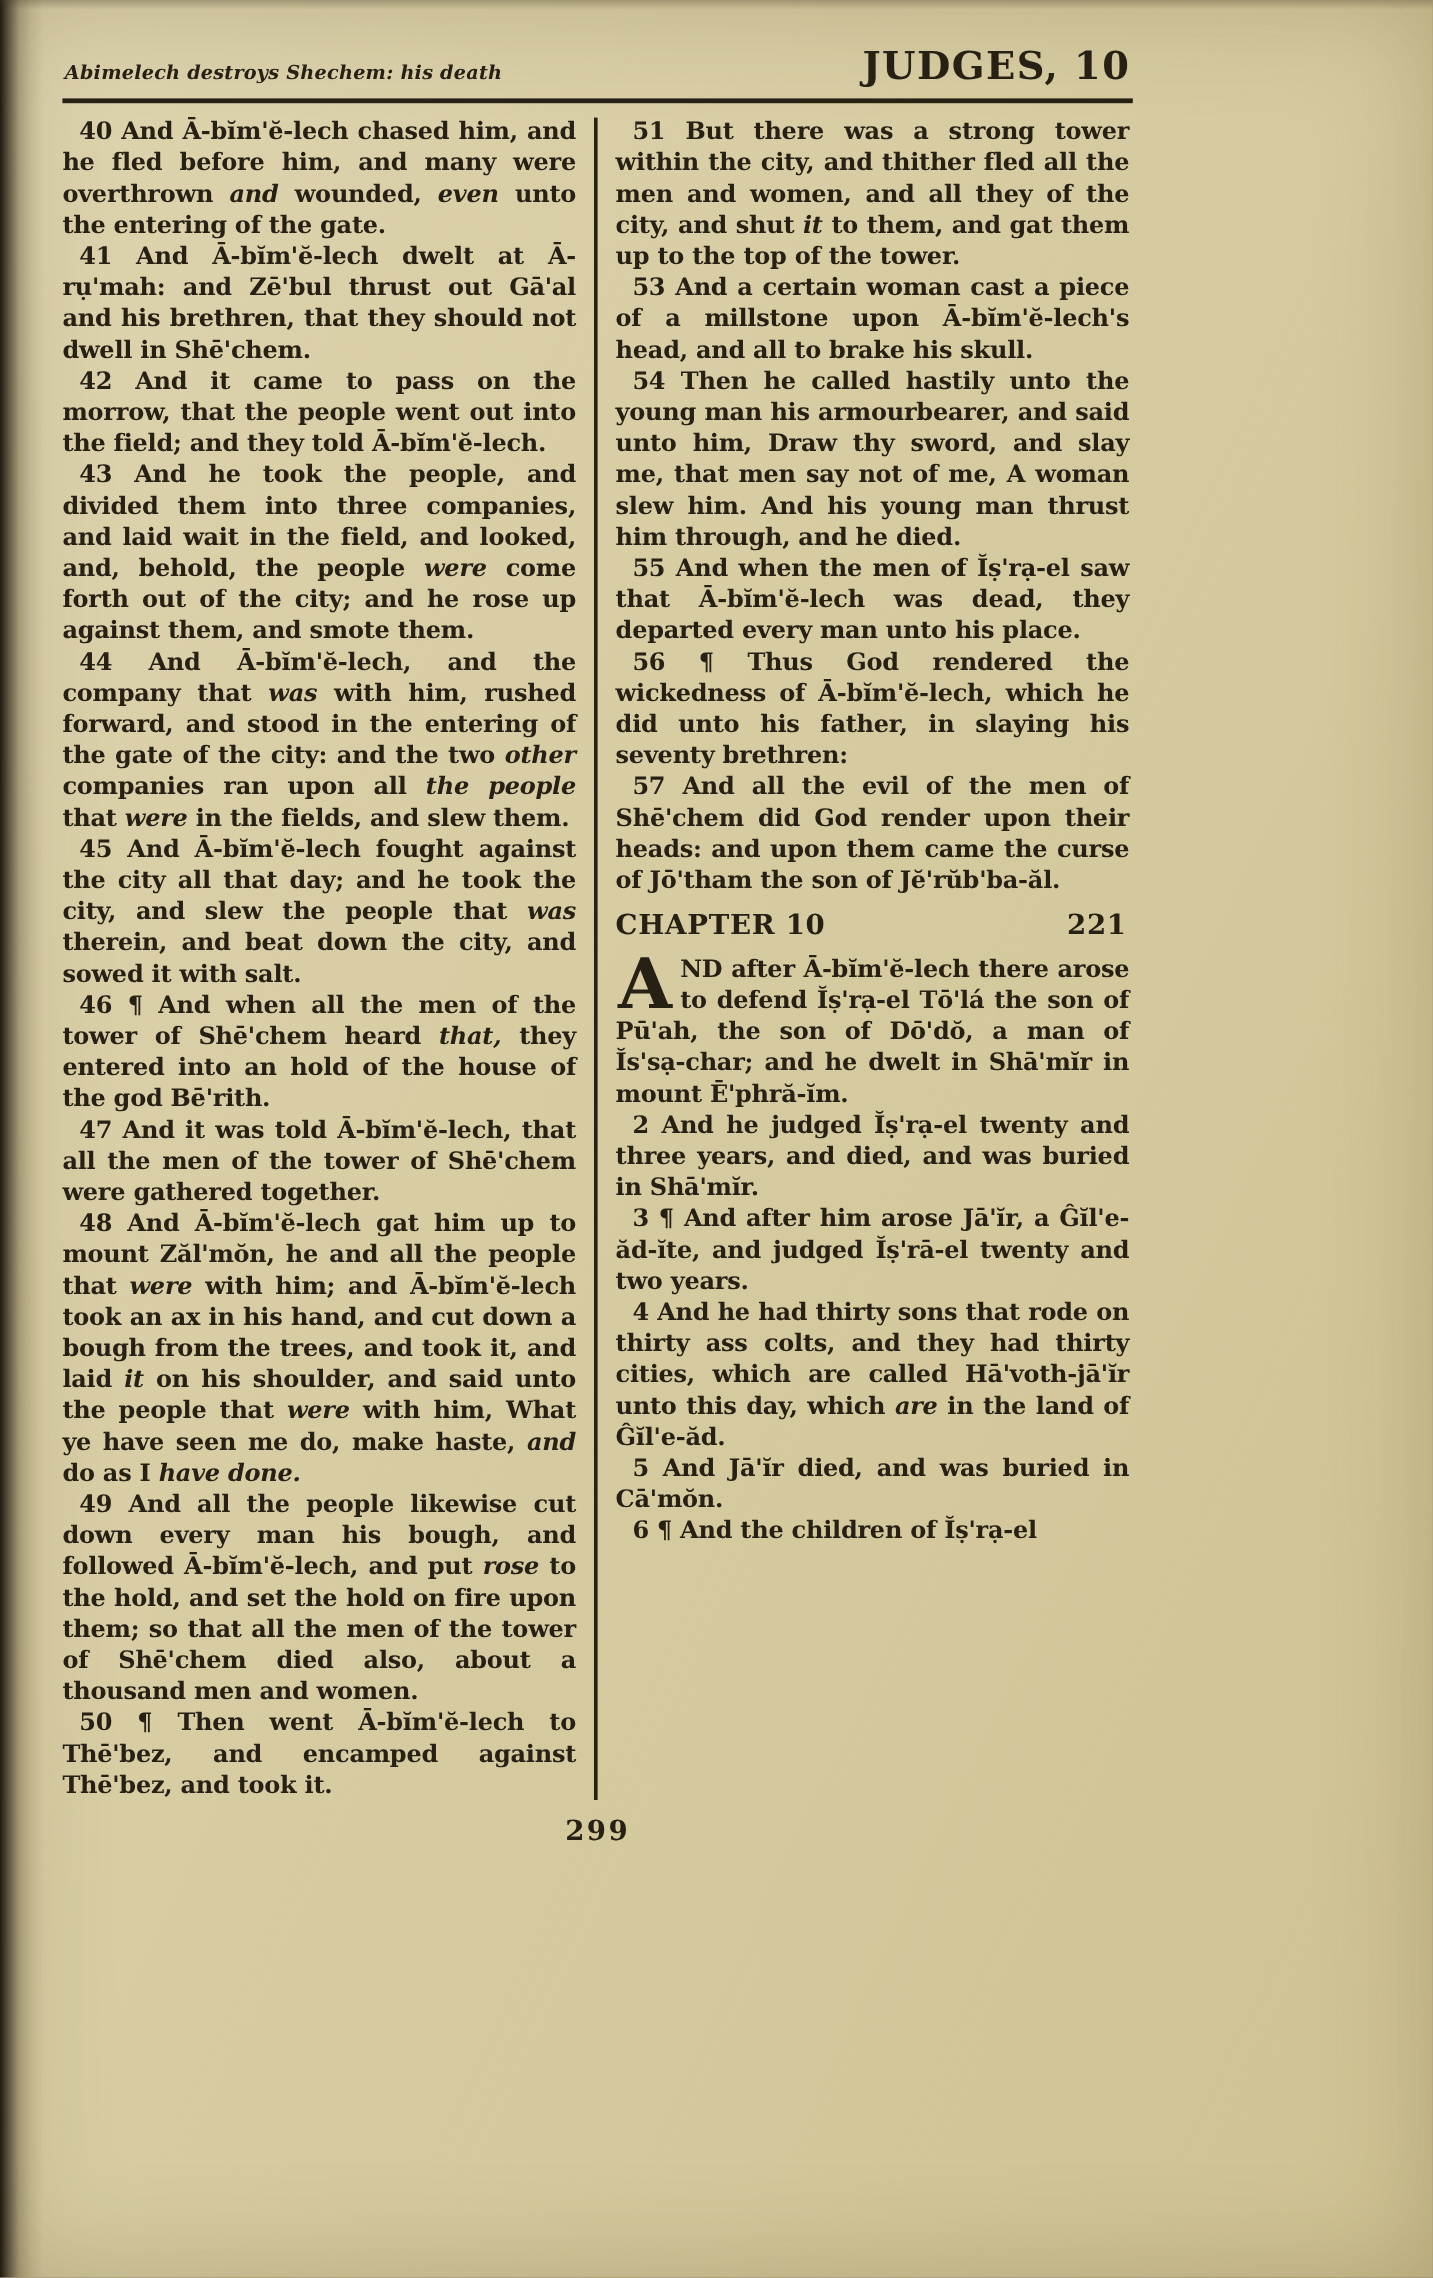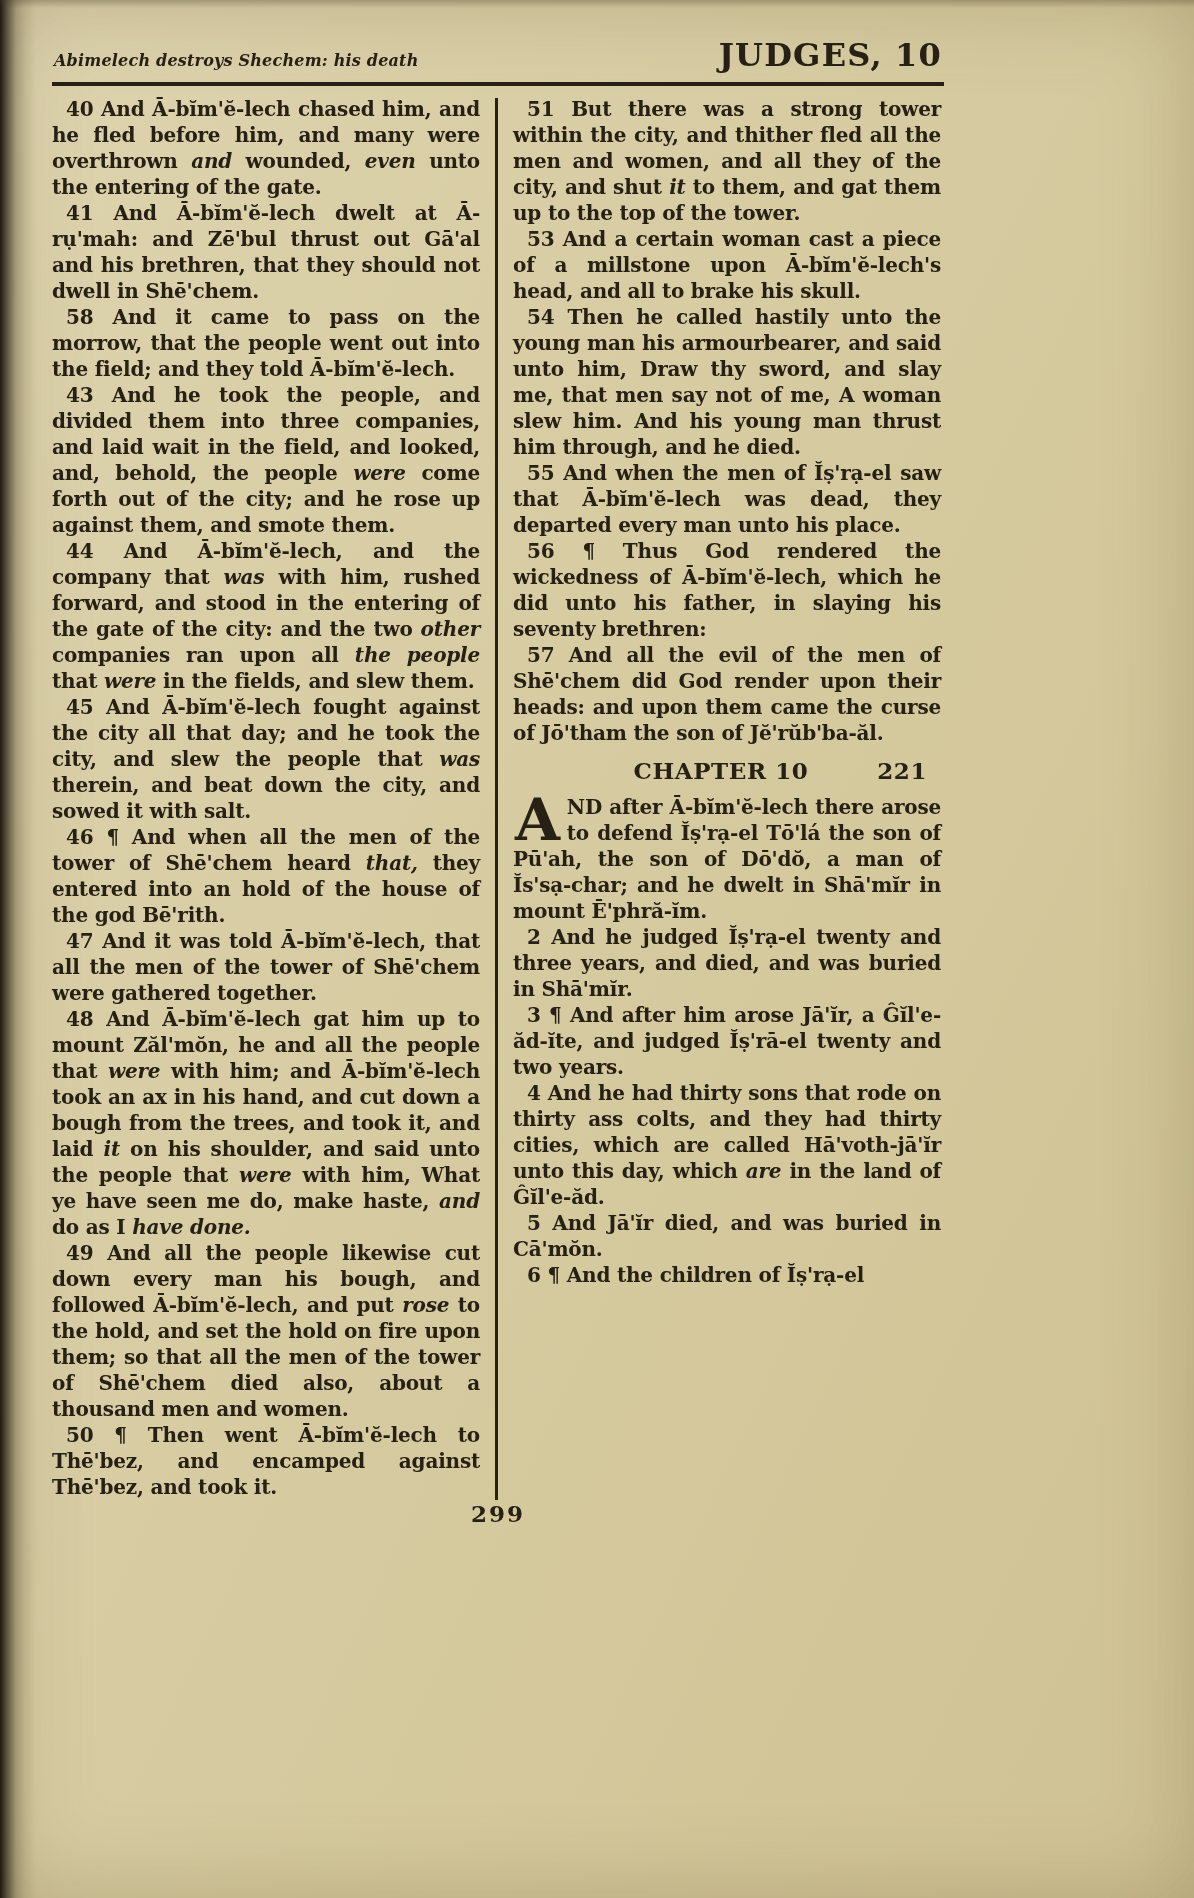--- a/index.html
+++ b/index.html
@@ -45,25 +45,25 @@
     letter-spacing:-0.2px;
     text-align:justify;
   }
   .divider { width:3px; background:#272015; margin:2px 15px 0 15px; }
 
   .verse { text-indent:14px; }
   .verse i, .summary i { font-style:italic; }
 
   .chapter-heading {
     position:relative;
-    text-align:center;
+    text-align:left;
     font-weight:700;
     font-size:23px;
     letter-spacing:.6px;
-    margin:12px 12px 10px 0;
+    margin:12px 0 10px 0;
     text-indent:0;
   }
   .chapter-ref { position:absolute; right:2px; top:0; }
 
   .summary {
     font-style:italic;
     font-weight:700;
     padding-left:30px;
     text-indent:-16px;
     margin-bottom:8px;
@@ -77,20 +77,21 @@
     font-weight:700;
     padding:3px 7px 0 2px;
   }
 
   .page-number {
     width:892px;
     text-align:center;
     font-weight:700;
     font-size:23px;
     letter-spacing:2px;
+    margin-top:12px;
   }
 </style>
 </head>
 <body>
 
 <div class="page">
   <div class="edge-left"></div>
   <div class="edge-top"></div>
 
   <div class="content">
@@ -99,21 +100,21 @@
       <span class="running-title">Abimelech destroys Shechem: his death</span>
       <span class="book-ref">JUDGES, 10</span>
     </div>
 
     <div class="header-rule"></div>
 
     <div class="columns">
       <div class="column" id="col-left">
           <p class="verse">40 And Ā-bĭm'ĕ-lech chased him, and he fled before him, and many were overthrown <i>and</i> wounded, <i>even</i> unto the entering of the gate.</p>
           <p class="verse">41 And Ā-bĭm'ĕ-lech dwelt at Ā-rụ'mah: and Zē'bul thrust out Gā'al and his brethren, that they should not dwell in Shē'chem.</p>
-          <p class="verse">58 And it came to pass on the morrow, that the people went out into the field; and they told Ā-bĭm'ĕ-lech.</p>
+          <p class="verse">42 And it came to pass on the morrow, that the people went out into the field; and they told Ā-bĭm'ĕ-lech.</p>
           <p class="verse">43 And he took the people, and divided them into three companies, and laid wait in the field, and looked, and, behold, the people <i>were</i> come forth out of the city; and he rose up against them, and smote them.</p>
           <p class="verse">44 And Ā-bĭm'ĕ-lech, and the company that <i>was</i> with him, rushed forward, and stood in the entering of the gate of the city: and the two <i>other</i> companies ran upon all <i>the people</i> that <i>were</i> in the fields, and slew them.</p>
           <p class="verse">45 And Ā-bĭm'ĕ-lech fought against the city all that day; and he took the city, and slew the people that <i>was</i> therein, and beat down the city, and sowed it with salt.</p>
           <p class="verse">46 ¶ And when all the men of the tower of Shē'chem heard <i>that,</i> they entered into an hold of the house of the god Bē'rith.</p>
           <p class="verse">47 And it was told Ā-bĭm'ĕ-lech, that all the men of the tower of Shē'chem were gathered together.</p>
           <p class="verse">48 And Ā-bĭm'ĕ-lech gat him up to mount Zăl'mŏn, he and all the people that <i>were</i> with him; and Ā-bĭm'ĕ-lech took an ax in his hand, and cut down a bough from the trees, and took it, and laid <i>it</i> on his shoulder, and said unto the people that <i>were</i> with him, What ye have seen me do, make haste, <i>and</i> do as I <i>have done.</i></p>
           <p class="verse">49 And all the people likewise cut down every man his bough, and followed Ā-bĭm'ĕ-lech, and put <i>rose</i> to the hold, and set the hold on fire upon them; so that all the men of the tower of Shē'chem died also, about a thousand men and women.</p>
           <p class="verse">50 ¶ Then went Ā-bĭm'ĕ-lech to Thē'bez, and encamped against Thē'bez, and took it.</p>
         </div>
       <div class="divider"></div>

